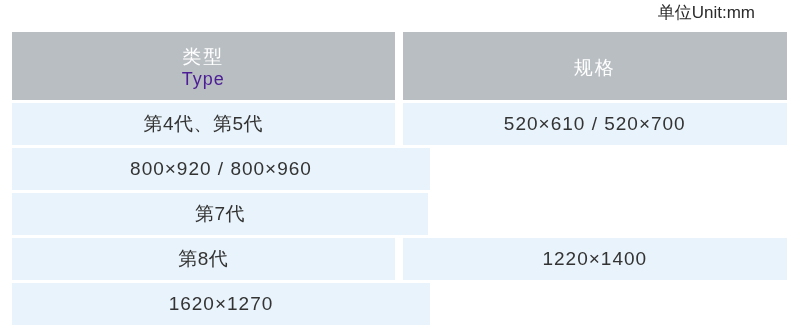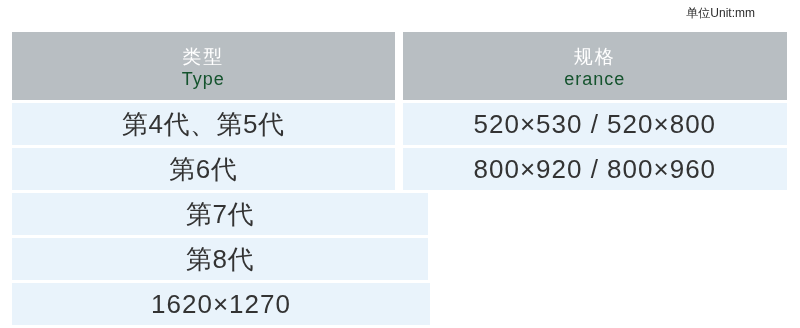--- a/index.html
+++ b/index.html
@@ -22,21 +22,21 @@
     width: 800px;
     height: 328px;
     background: #ffffff;
   }
 
   
   .unit-caption {
     position: absolute;
     right: 45px;
     top: 2px;
-    font-size: 12px;
+    font-size: 17px;
     line-height: 22px;
     color: #2b2b2b;
     letter-spacing: 0px;
     white-space: nowrap;
     font-weight: 400;
   }
 
   
   .spec-table {
     position: absolute;
@@ -76,29 +76,29 @@
     font-size: 19px;
     line-height: 23px;
     letter-spacing: 2px;
     color: #ffffff;
     font-weight: 400;
   }
   .header-en {
     font-size: 18px;
     line-height: 22px;
     letter-spacing: 1px;
-    color: #14532d;
+    color: #4c1d95;
     font-weight: 400;
   }
 
   .data-row .cell {
     background: #e9f3fb;
     height: 42px;
     color: #333333;
-    font-size: 26px;
+    font-size: 19px;
     line-height: 42px;
     letter-spacing: 0.5px;
     font-weight: 400;
     display: block;
   }
   .data-row .cell.col-spec {
     letter-spacing: 1px;
   }
 </style>
 </head>
@@ -110,40 +110,39 @@
 
   <div class="spec-table">
 
     <div class="table-row header-row">
       <div class="cell col-type">
         <span class="header-cn">类型</span>
         <span class="header-en">Type</span>
       </div>
       <div class="cell col-spec">
         <span class="header-cn">规格</span>
-        <span class="header-en">erance</span>
       </div>
     </div>
 
     <div class="table-row data-row">
       <div class="cell col-type">第4代、第5代</div>
-      <div class="cell col-spec">520×530 / 520×800</div>
+      <div class="cell col-spec">520×610 / 520×700</div>
     </div>
 
     <div class="table-row data-row">
-      <div class="cell col-type">第6代</div>
       <div class="cell col-spec">800×920 / 800×960</div>
     </div>
 
     <div class="table-row data-row">
       <div class="cell col-type">第7代</div>
     </div>
 
     <div class="table-row data-row">
       <div class="cell col-type">第8代</div>
+      <div class="cell col-spec">1220×1400</div>
     </div>
 
     <div class="table-row data-row">
       <div class="cell col-spec">1620×1270</div>
     </div>
 
   </div>
 </div>
 
 </body></html>

